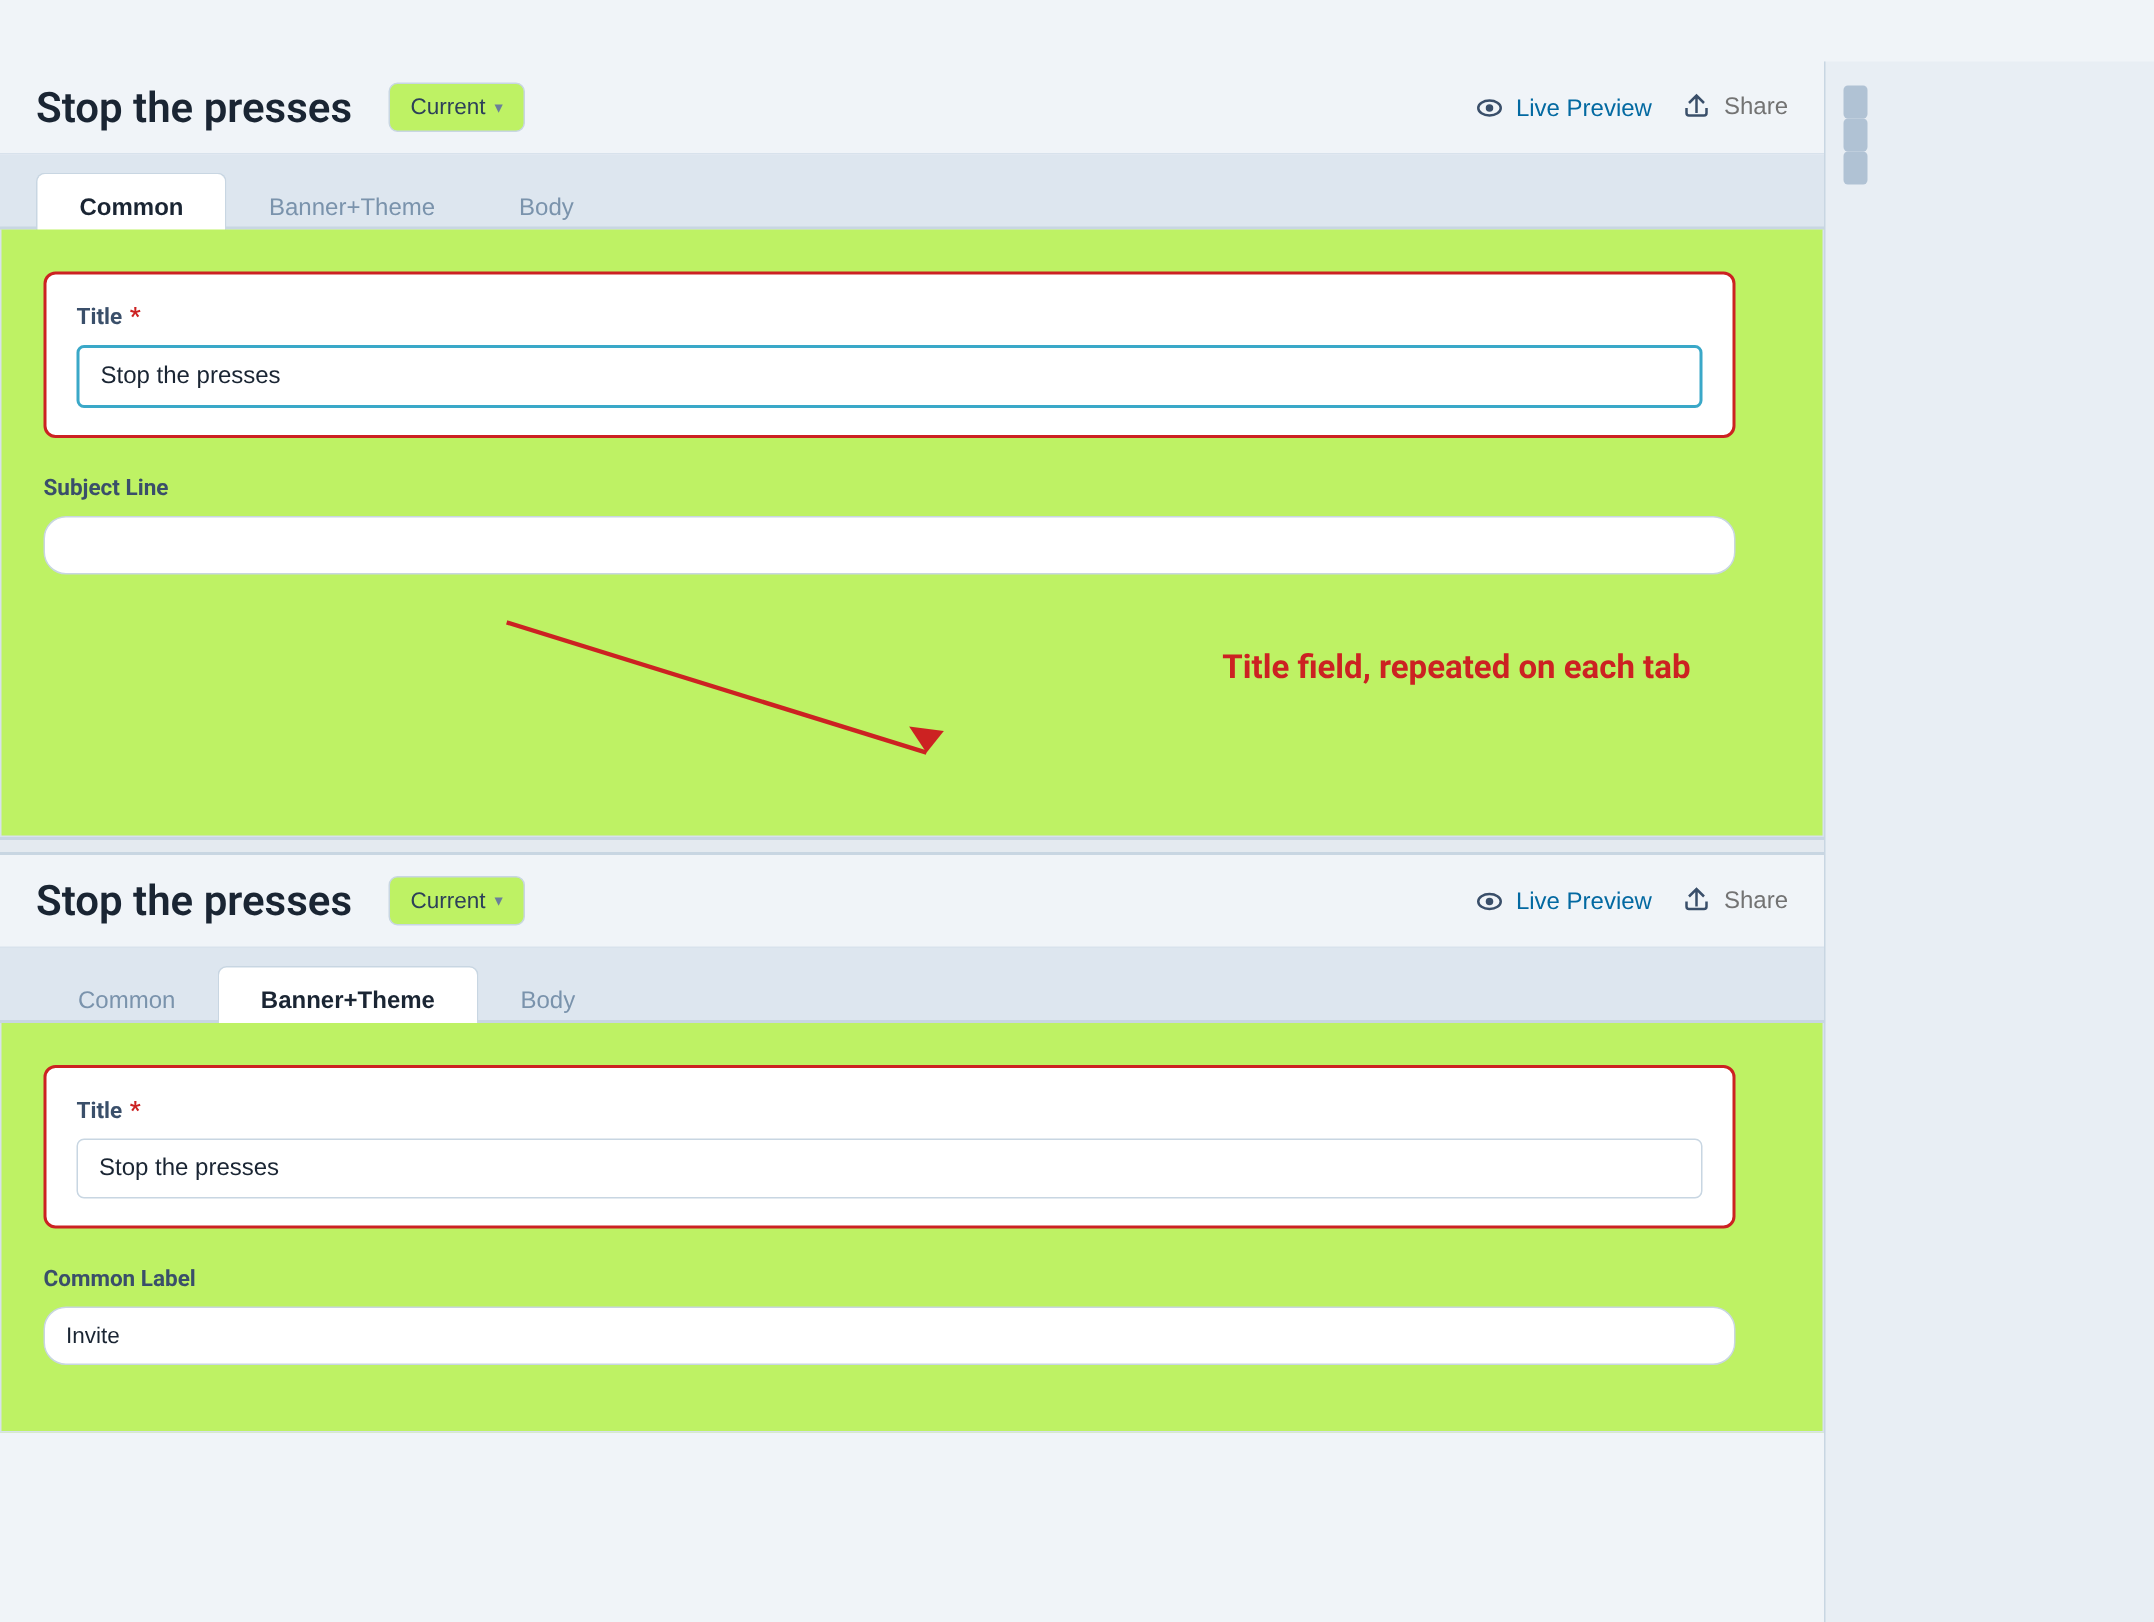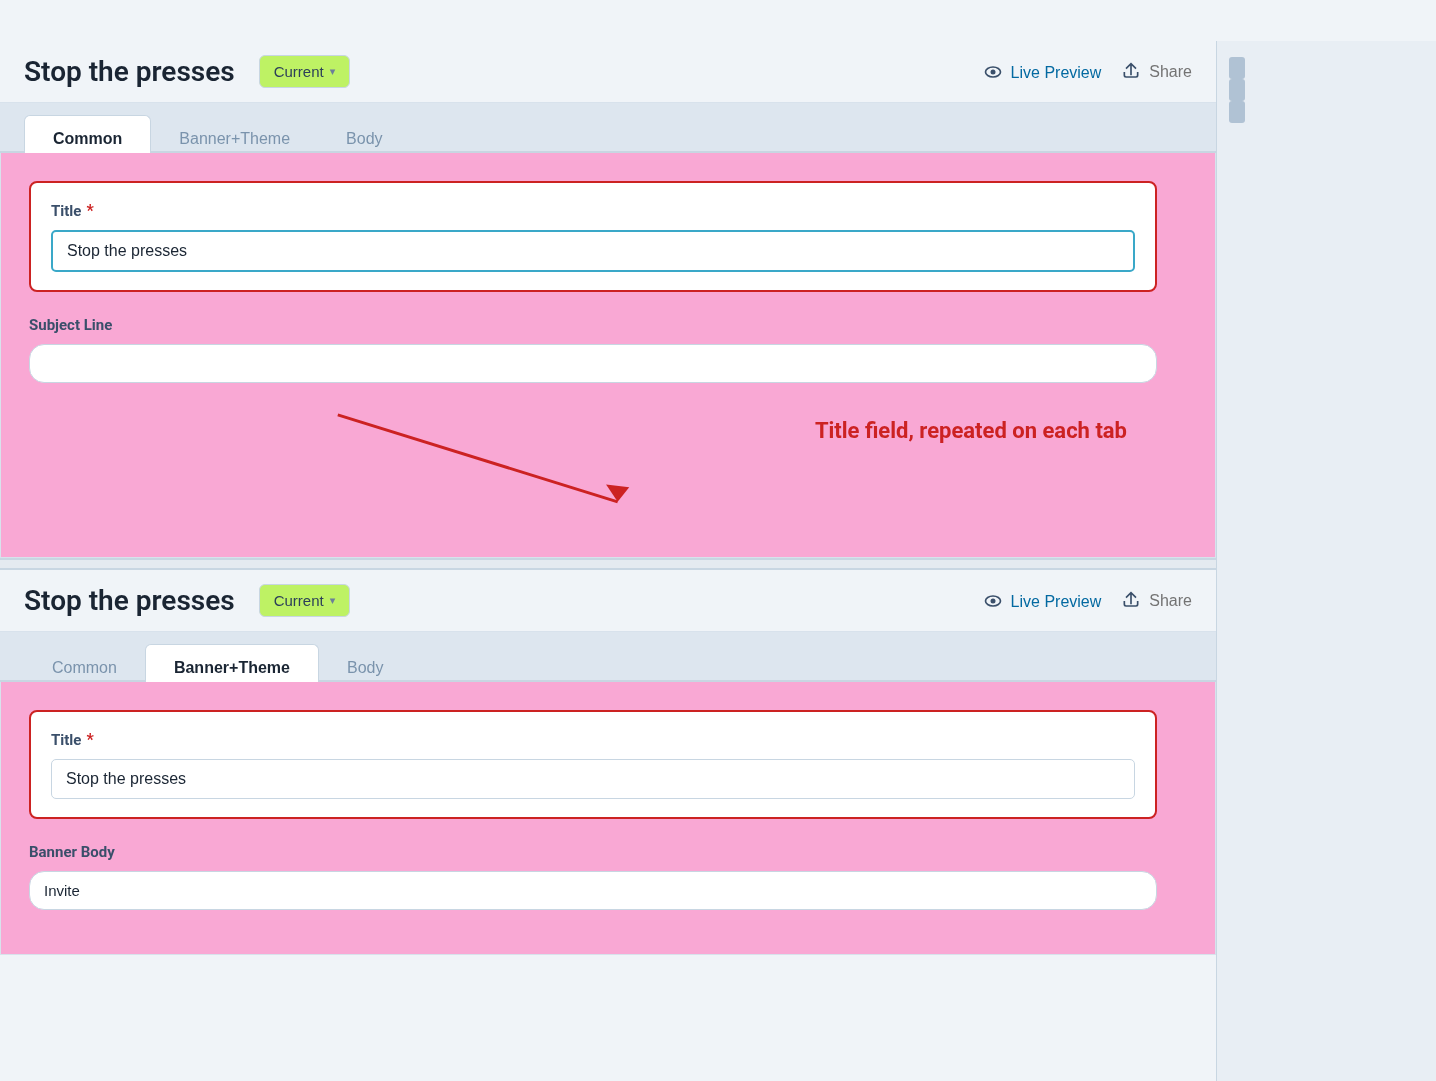--- a/index.html
+++ b/index.html
@@ -106,21 +106,21 @@
       background: #fff;
       border-top: 1.5px solid #c8d6e2;
       border-left: 1.5px solid #c8d6e2;
       border-right: 1.5px solid #c8d6e2;
       border-radius: 6px 6px 0 0;
       border-bottom: 3px solid #fff;
     }
 
     
     .content {
-      background: #f9a8d4;
+      background: #bef264;
       padding: 28px 28px 24px;
       border-left: 1px solid #d8e2ec;
       border-right: 1px solid #d8e2ec;
       border-bottom: 1px solid #d8e2ec;
       position: relative;
     }
 
     
     .title-section-highlight {
       border: 2.5px solid #cc2222;
@@ -280,21 +280,21 @@
             <input class="subject-input" type="text" value="" style="">
           </div>
         </div>
 
         <div style="position:relative; height:130px; width:100%;">
           <svg style="position:absolute;left:0;top:0;width:100%;height:130px;" viewBox="0 0 1200 130">
 
             <line x1="320" y1="10" x2="610" y2="100" stroke="#cc2222" stroke-width="3"></line>
             <polygon points="610,100 598,82 622,85" fill="#cc2222"></polygon>
           </svg>
-          <div style="position:absolute; right:60px; top:15px; color:#cc2222; font-size:22px; font-weight:700; text-align:center; white-space:nowrap;">Title field, repeated on each tab</div>
+          <div style="position:absolute; right:60px; top:30px; color:#cc2222; font-size:22px; font-weight:700; text-align:center; white-space:nowrap;">Title field, repeated on each tab</div>
         </div>
       </div>
     </div>
 
     <div class="panel-divider"></div>
 
     <div class="panel panel2">
 
       <div class="header">
         <span class="header-title">Stop the presses</span>
@@ -338,21 +338,21 @@
           <div class="title-section-highlight">
             <div class="field-label">
               <span>Title</span>
               <span class="required-star">*</span>
             </div>
             <input class="title-input-normal" type="text" value="Stop the presses" style="">
           </div>
 
           <div class="field-section">
             <div class="field-label">
-              <span>Banner Body</span>
+              <span>Common Label</span>
             </div>
             <input class="subject-input" type="text" value="Invite" style="">
           </div>
         </div>
       </div>
     </div>
 
   </div>
 
   <div class="right-sidebar">

